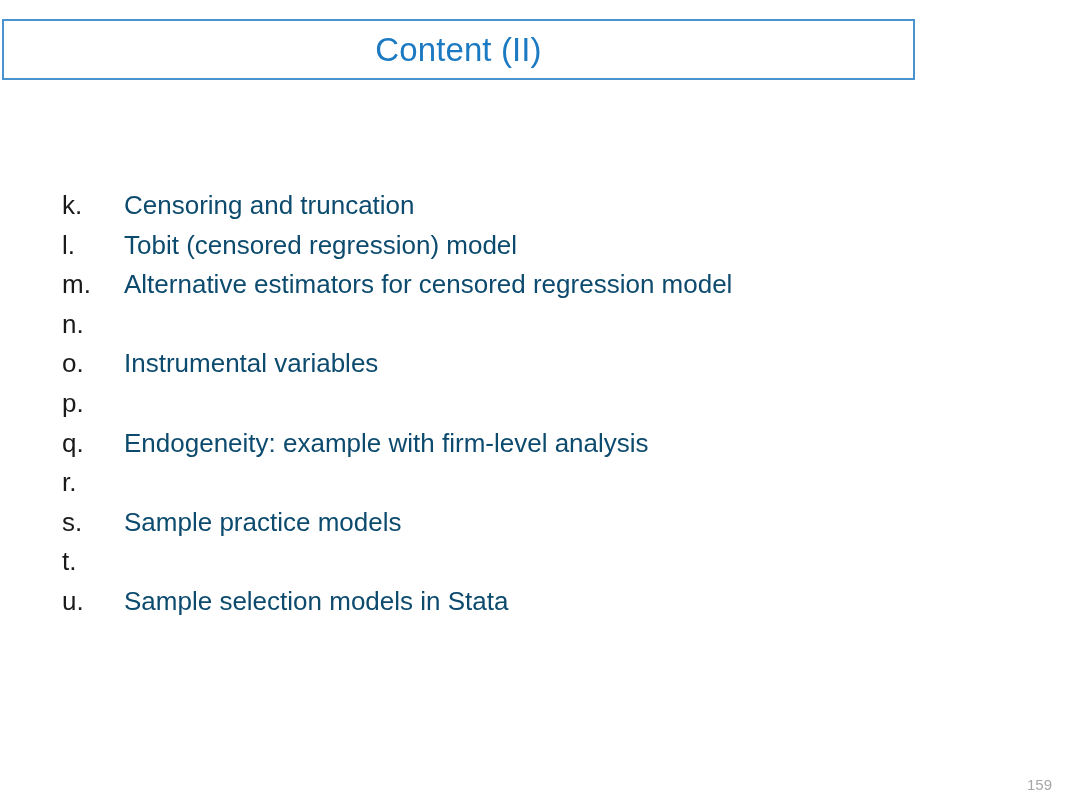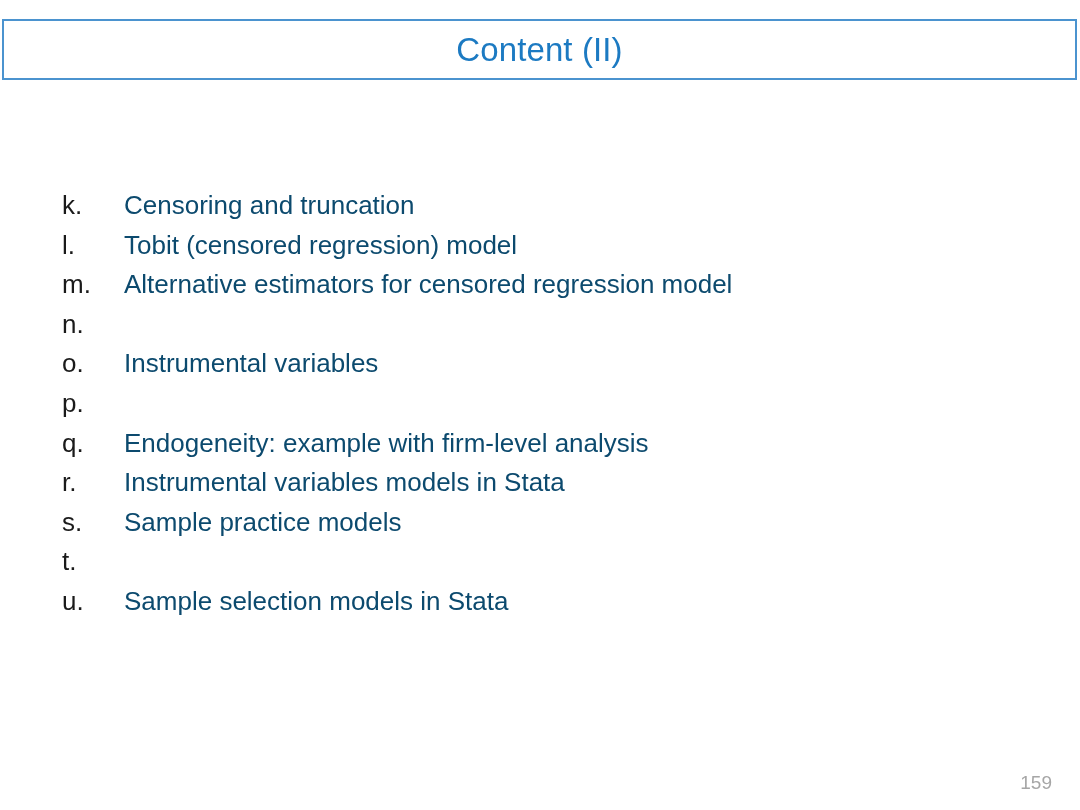--- a/index.html
+++ b/index.html
@@ -14,21 +14,21 @@
     position: relative;
     width: 1080px;
     height: 810px;
     background: #ffffff;
     overflow: hidden;
   }
   .title-box {
     position: absolute;
     left: 2px;
     top: 19px;
-    width: 1075px;
+    width: 913px;
     height: 61px;
     box-sizing: border-box;
     border: 2px solid #4b93cf;
     background: #ffffff;
     display: flex;
     align-items: center;
     justify-content: center;
   }
   .title-text {
     font-family: "Liberation Sans", sans-serif;
@@ -73,21 +73,21 @@
     left: 124px;
     font-size: 26px;
     line-height: 34px;
     color: #0c4a6e;
   }
   .page-number {
     position: absolute;
     right: 28px;
     bottom: 18px;
     font-family: "Liberation Sans", sans-serif;
-    font-size: 19px;
+    font-size: 15px;
     color: #a6a6a6;
     line-height: 1;
   }
 </style>
 </head>
 <body>
 
 <div class="slide">
 
   <div class="title-box">
@@ -116,21 +116,20 @@
     </li>
     <li class="list-item">
       <span class="item-marker">p.</span>
     </li>
     <li class="list-item">
       <span class="item-marker">q.</span>
       <span class="item-text">Endogeneity: example with firm-level analysis</span>
     </li>
     <li class="list-item">
       <span class="item-marker">r.</span>
-      <span class="item-text">Instrumental variables models in Stata</span>
     </li>
     <li class="list-item">
       <span class="item-marker">s.</span>
       <span class="item-text">Sample practice models</span>
     </li>
     <li class="list-item">
       <span class="item-marker">t.</span>
     </li>
     <li class="list-item">
       <span class="item-marker">u.</span>

